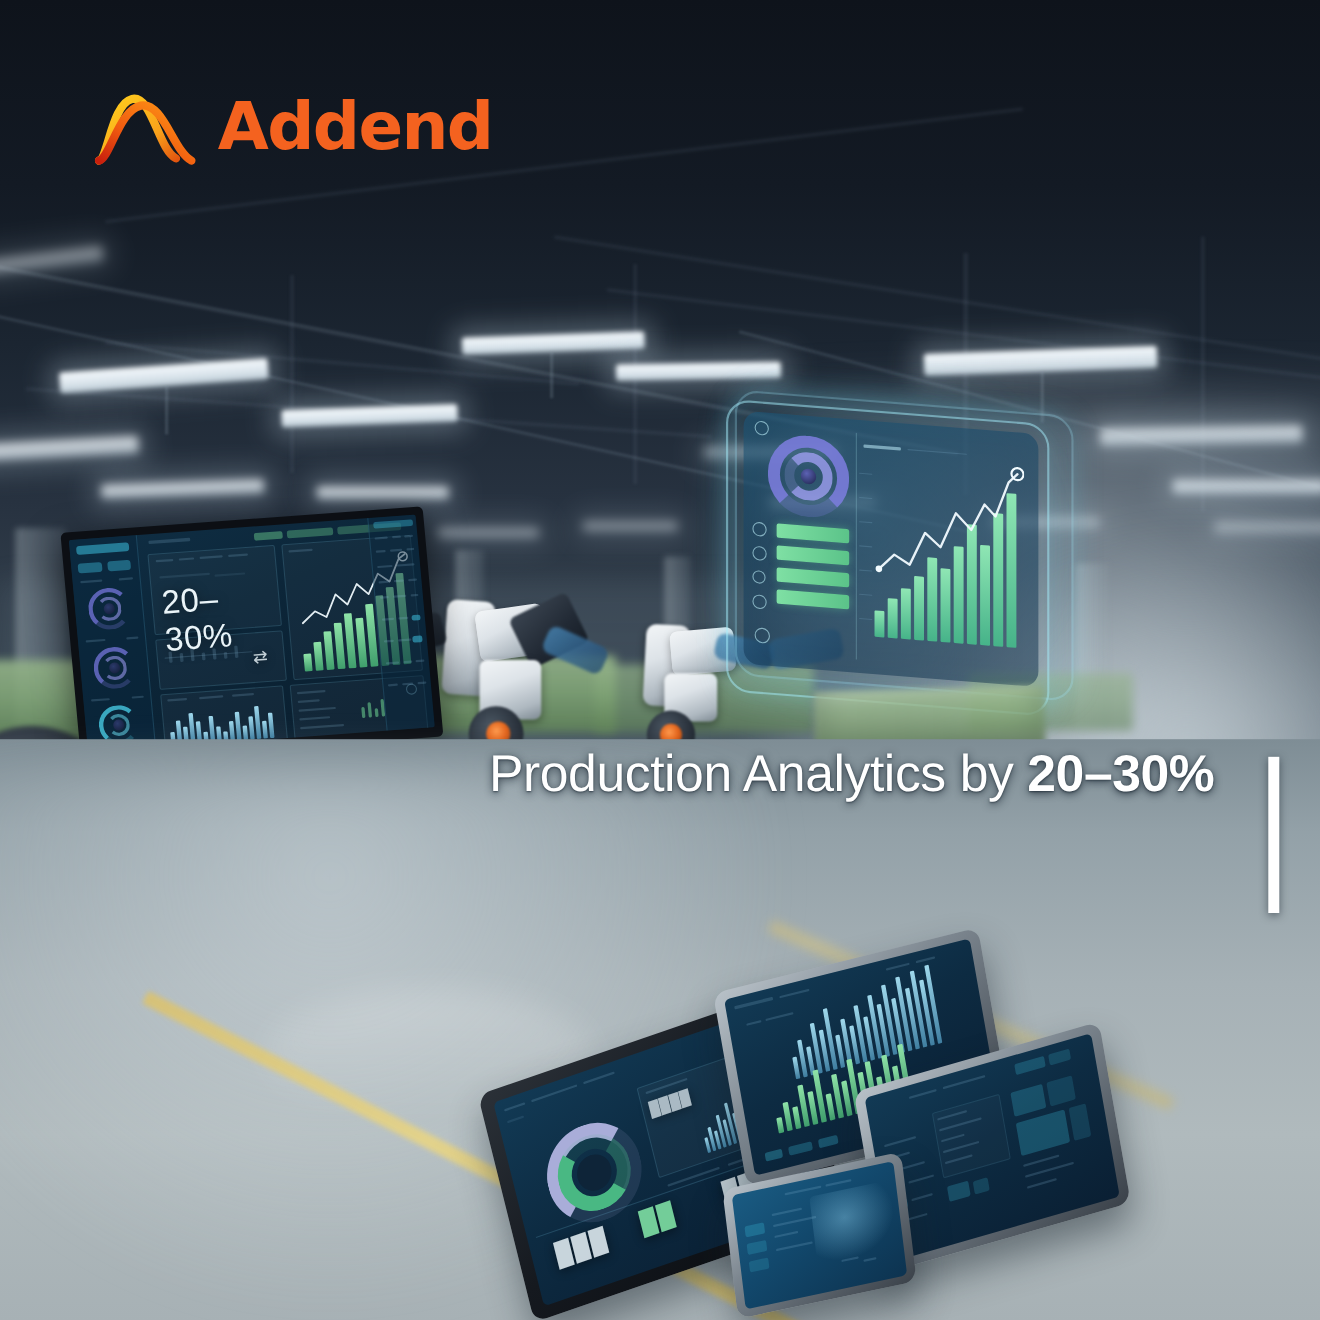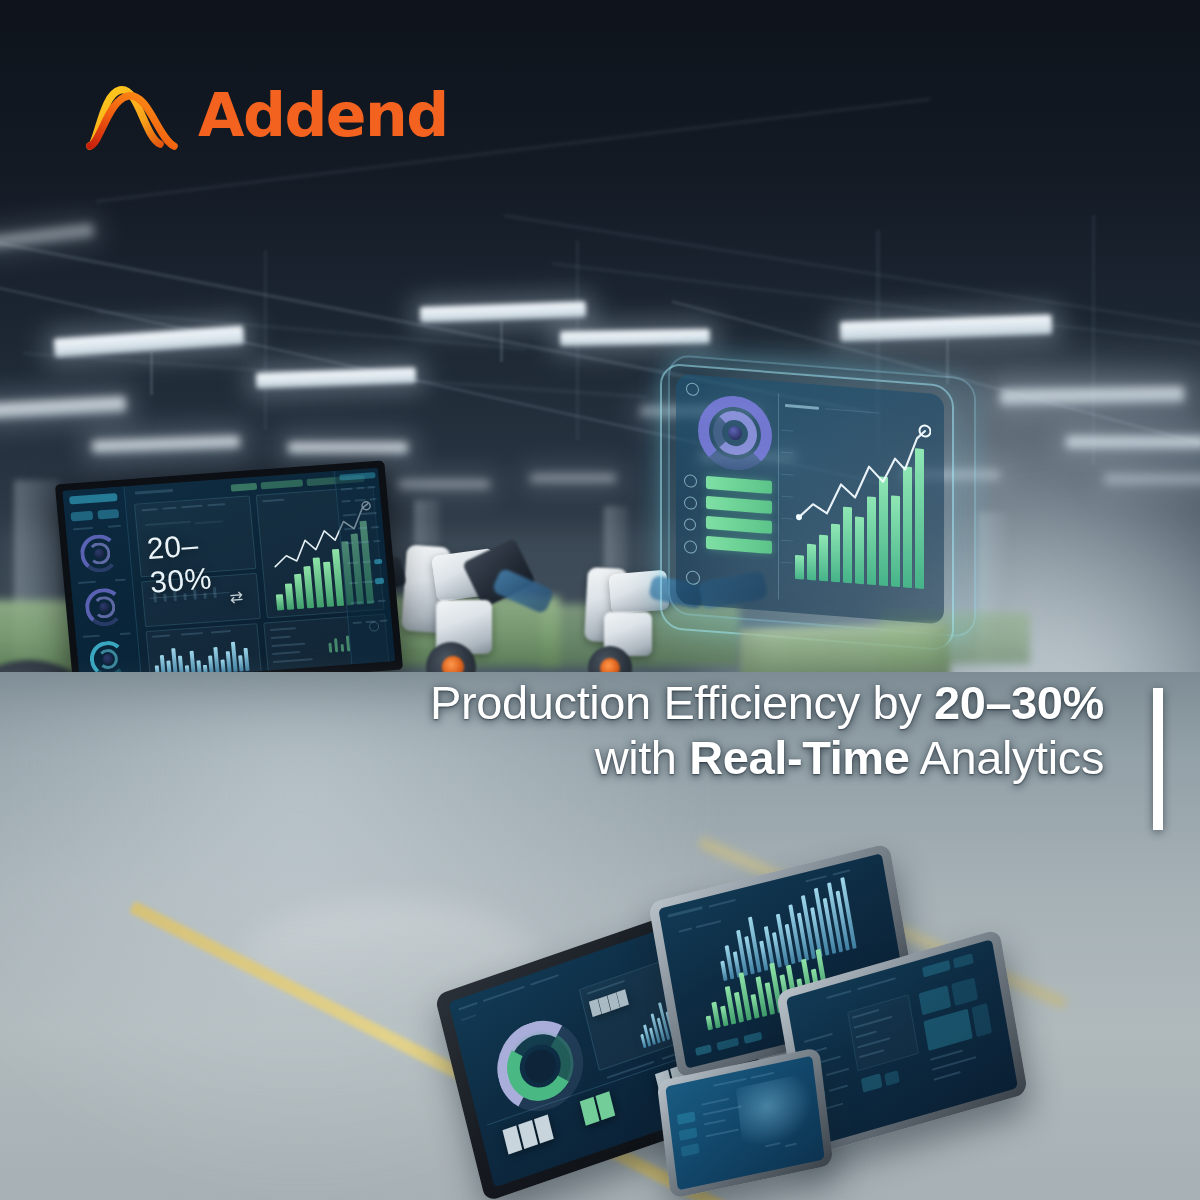--- a/index.html
+++ b/index.html
@@ -757,18 +757,17 @@
           <stop offset="100%" stop-color="#e2550f"></stop>
         </linearGradient>
       </defs>
       <path d="M4 68 C 12 66, 16 16, 34 12 C 52 8, 58 58, 74 66" fill="none" stroke="url(#gYe)" stroke-width="7.5" stroke-linecap="round"></path>
       <path d="M4 68 C 14 66, 22 22, 42 18 C 62 14, 72 60, 88 68" fill="none" stroke="url(#gOr)" stroke-width="7.5" stroke-linecap="round"></path>
     </svg>
     <div class="logo-text">Addend</div>
   </div>
 
   <div class="headline">
-    <span class="ln"><span>Production Efficiency by </span><b>20–30%</b></span>
-    <span class="ln"><span>with </span><b>Real-Time</b><span> Analytics</span></span>
+    <span class="ln"><span>Production Analytics by </span><b>20–30%</b></span>
   </div>
   <div class="accent-bar"></div>
 
 </div>
 
 </body></html>

